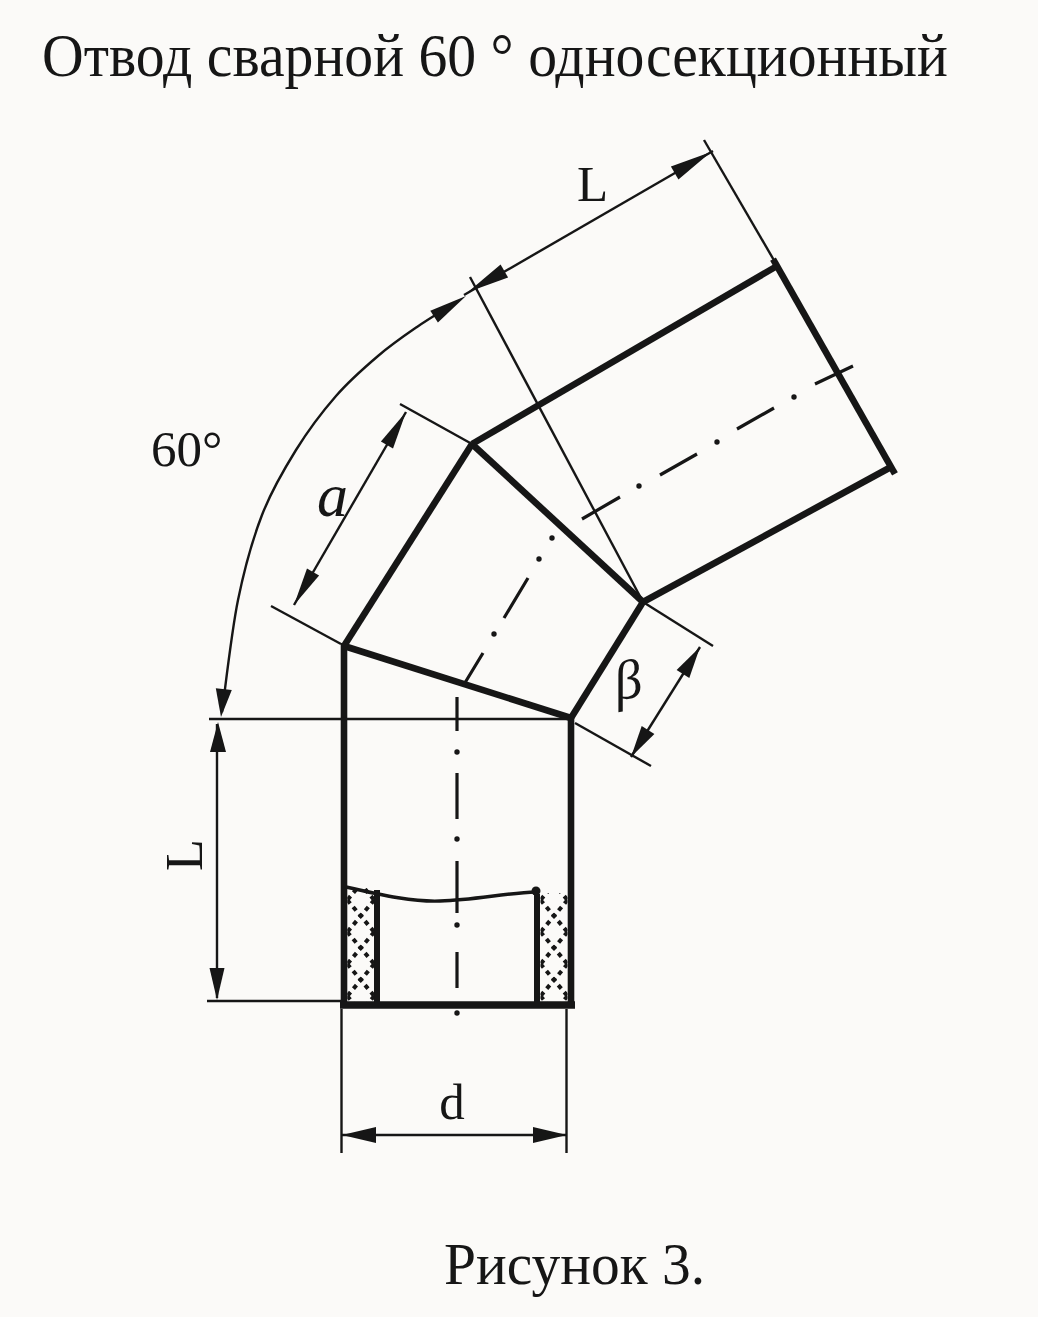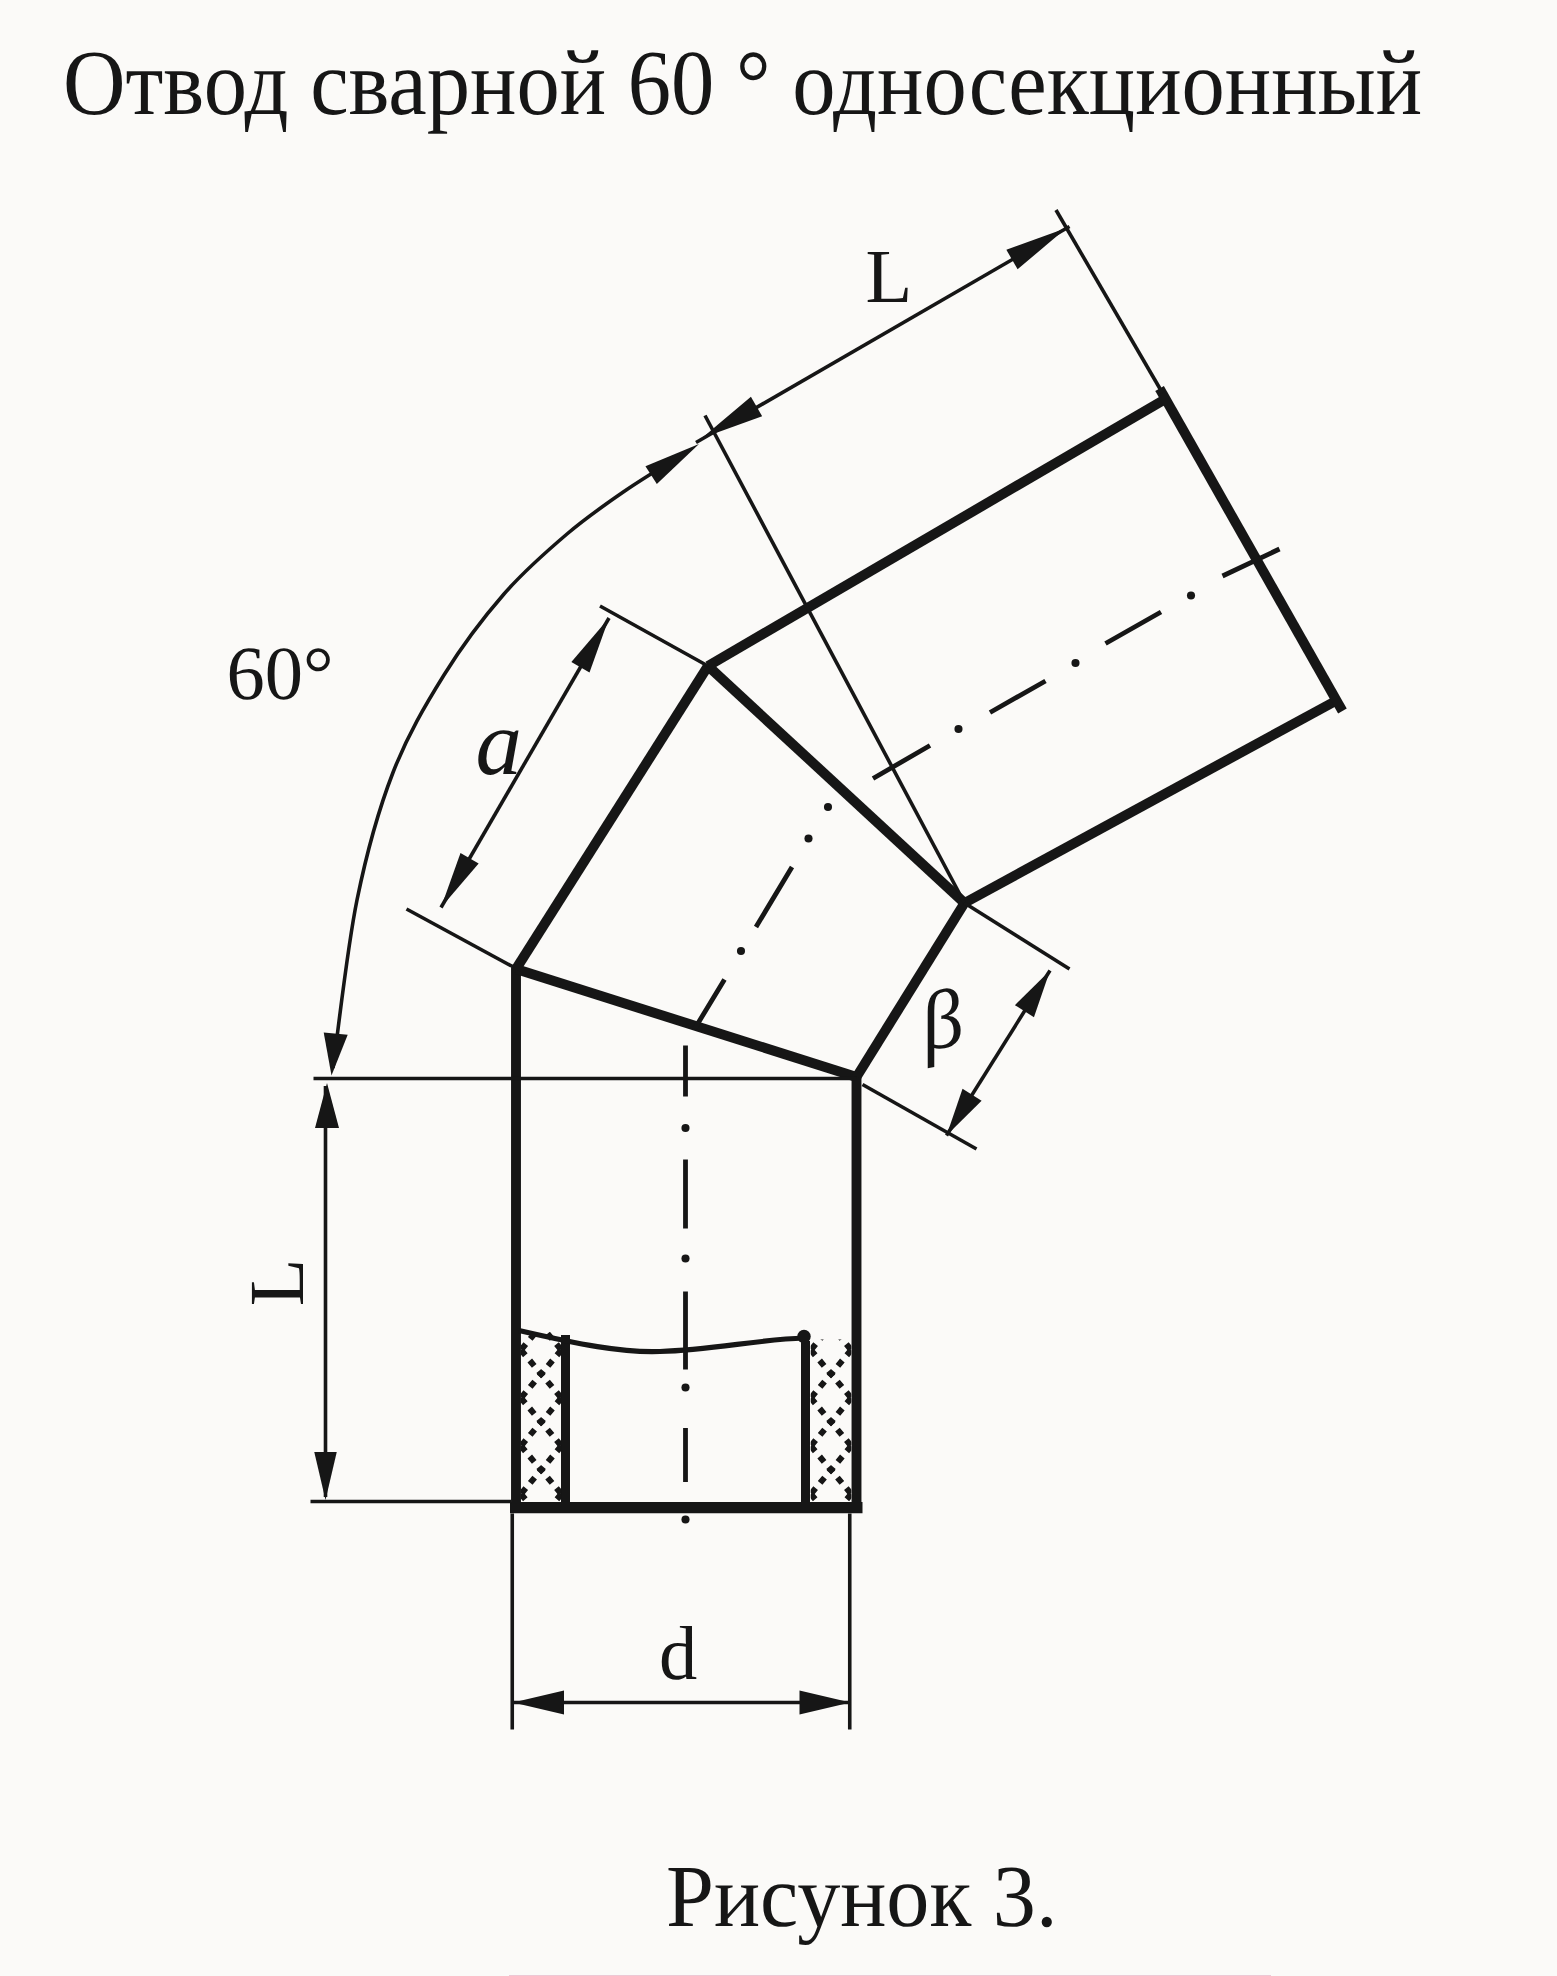--- a/index.html
+++ b/index.html
@@ -1,16 +1,16 @@
 <!DOCTYPE html>
 <html><head>
 <meta charset="utf-8">
 <style>
   html,body { margin:0; padding:0; background:#fbfaf8; }
-  .page { position:relative; width:1038px; height:1317px; background:#be185d; overflow:hidden; }
+  .page { position:relative; width:1038px; height:1317px; background:#5eead4; overflow:hidden; }
 </style>
 </head>
 <body>
 <div class="page">
 <svg width="1038" height="1317" viewBox="0 0 1038 1317" xmlns="http://www.w3.org/2000/svg">
 <defs>
   <pattern id="xh" width="27" height="32" patternUnits="userSpaceOnUse">
     <line x1="0" y1="0" x2="27" y2="32" stroke="#161616" stroke-width="3.9" stroke-dasharray="4.6 4.4"></line>
     <line x1="27" y1="0" x2="0" y2="32" stroke="#161616" stroke-width="3.9" stroke-dasharray="4.6 4.4"></line>
   </pattern>

